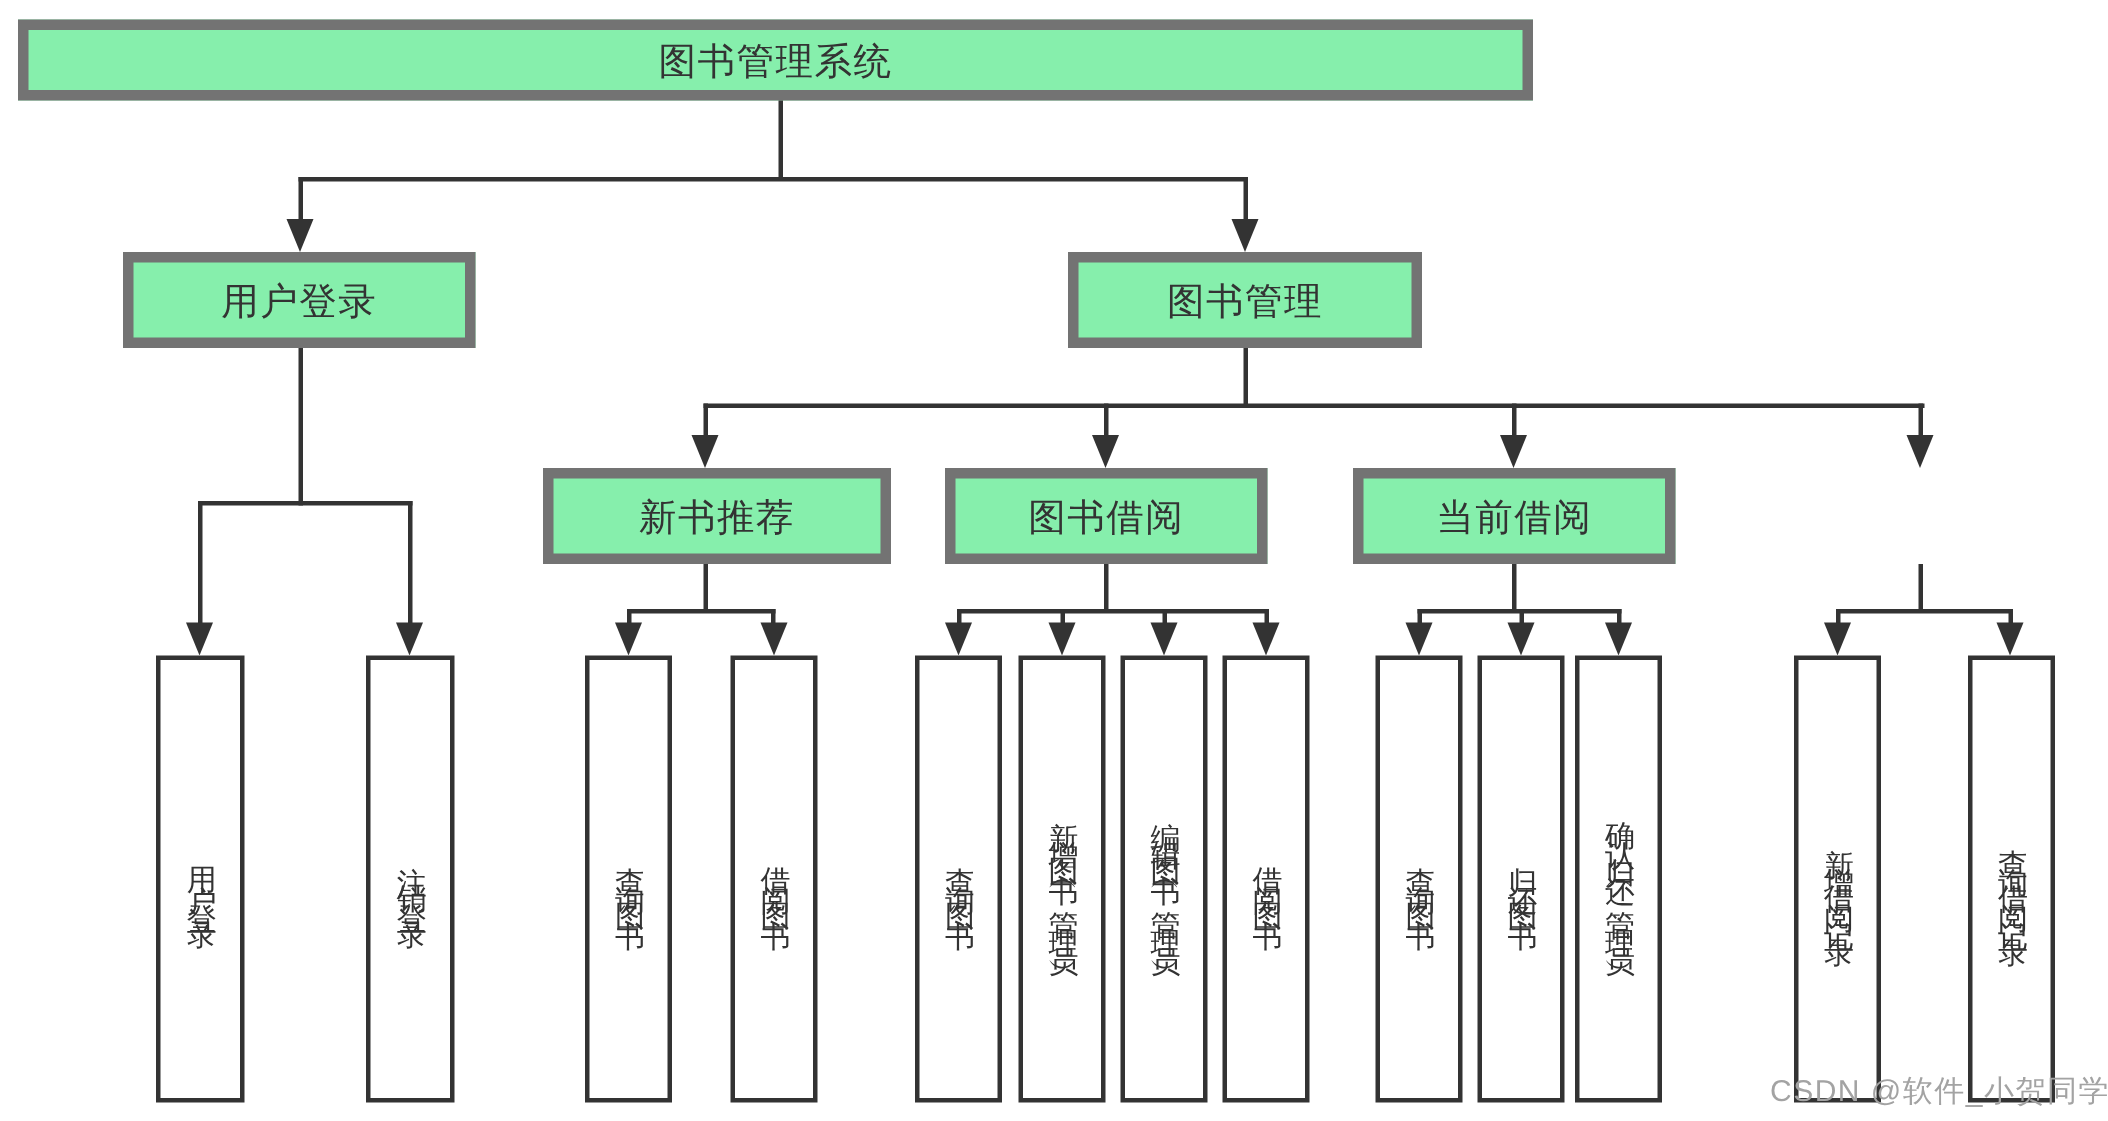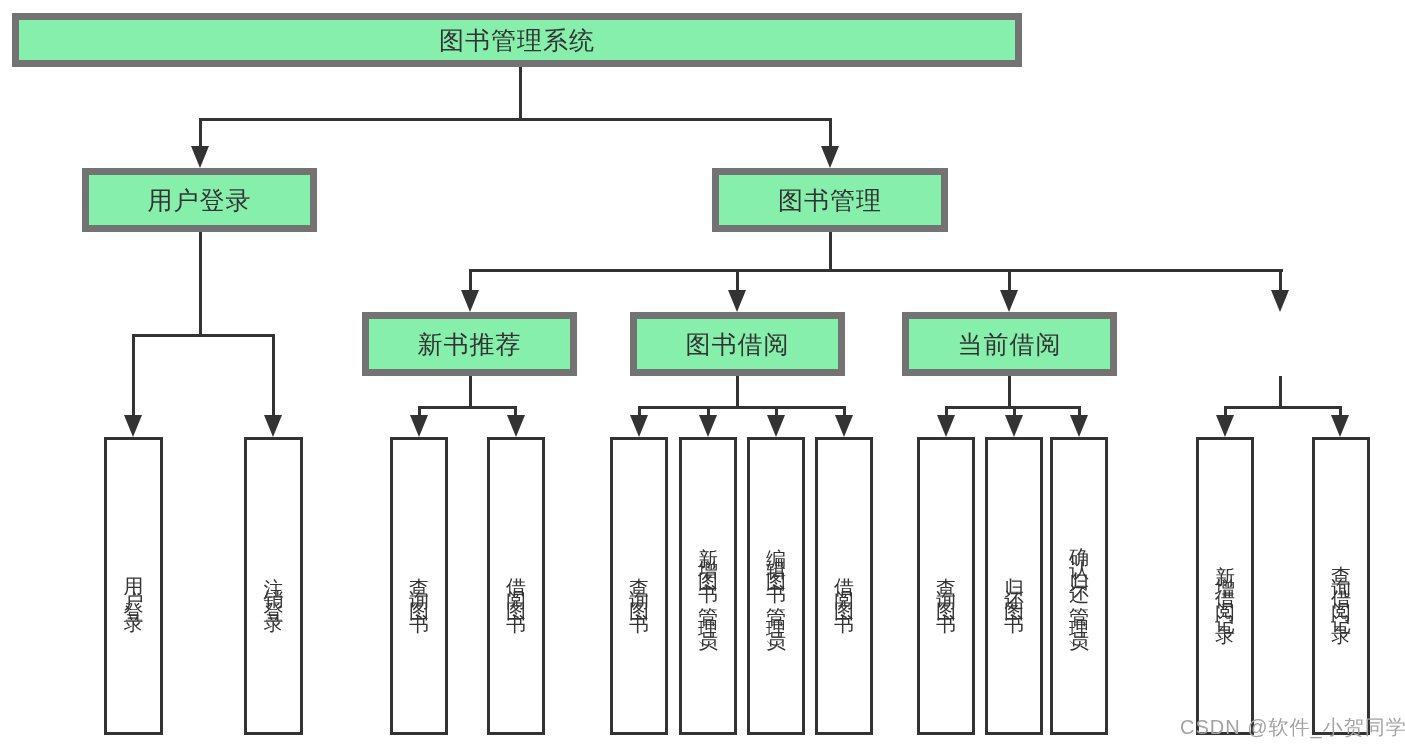--- a/index.html
+++ b/index.html
@@ -73,21 +73,21 @@
   <div class="hline" style="left:469px;top:269px;width:814px;"></div>
   <div class="vline" style="left:469px;top:269px;height:24px;"></div>
   <div class="arrow" style="left:461px;top:290px;"></div>
   <div class="vline" style="left:736px;top:269px;height:24px;"></div>
   <div class="arrow" style="left:728px;top:290px;"></div>
   <div class="vline" style="left:1008px;top:269px;height:24px;"></div>
   <div class="arrow" style="left:1000px;top:290px;"></div>
   <div class="vline" style="left:1279px;top:269px;height:24px;"></div>
   <div class="arrow" style="left:1271px;top:290px;"></div>
 
-  <div class="node" style="left:362px;top:312px;width:215px;height:64px;">
+  <div class="node" style="left:362px;top:312px;width:232px;height:64px;">
     <span>新书推荐</span>
   </div>
   <div class="node" style="left:902px;top:312px;width:215px;height:64px;">
     <span>当前借阅</span>
   </div>
   <div class="node" style="left:630px;top:312px;width:215px;height:64px;">
     <span>图书借阅</span>
   </div>
 
   <div class="vline" style="left:469px;top:376px;height:32px;"></div>

